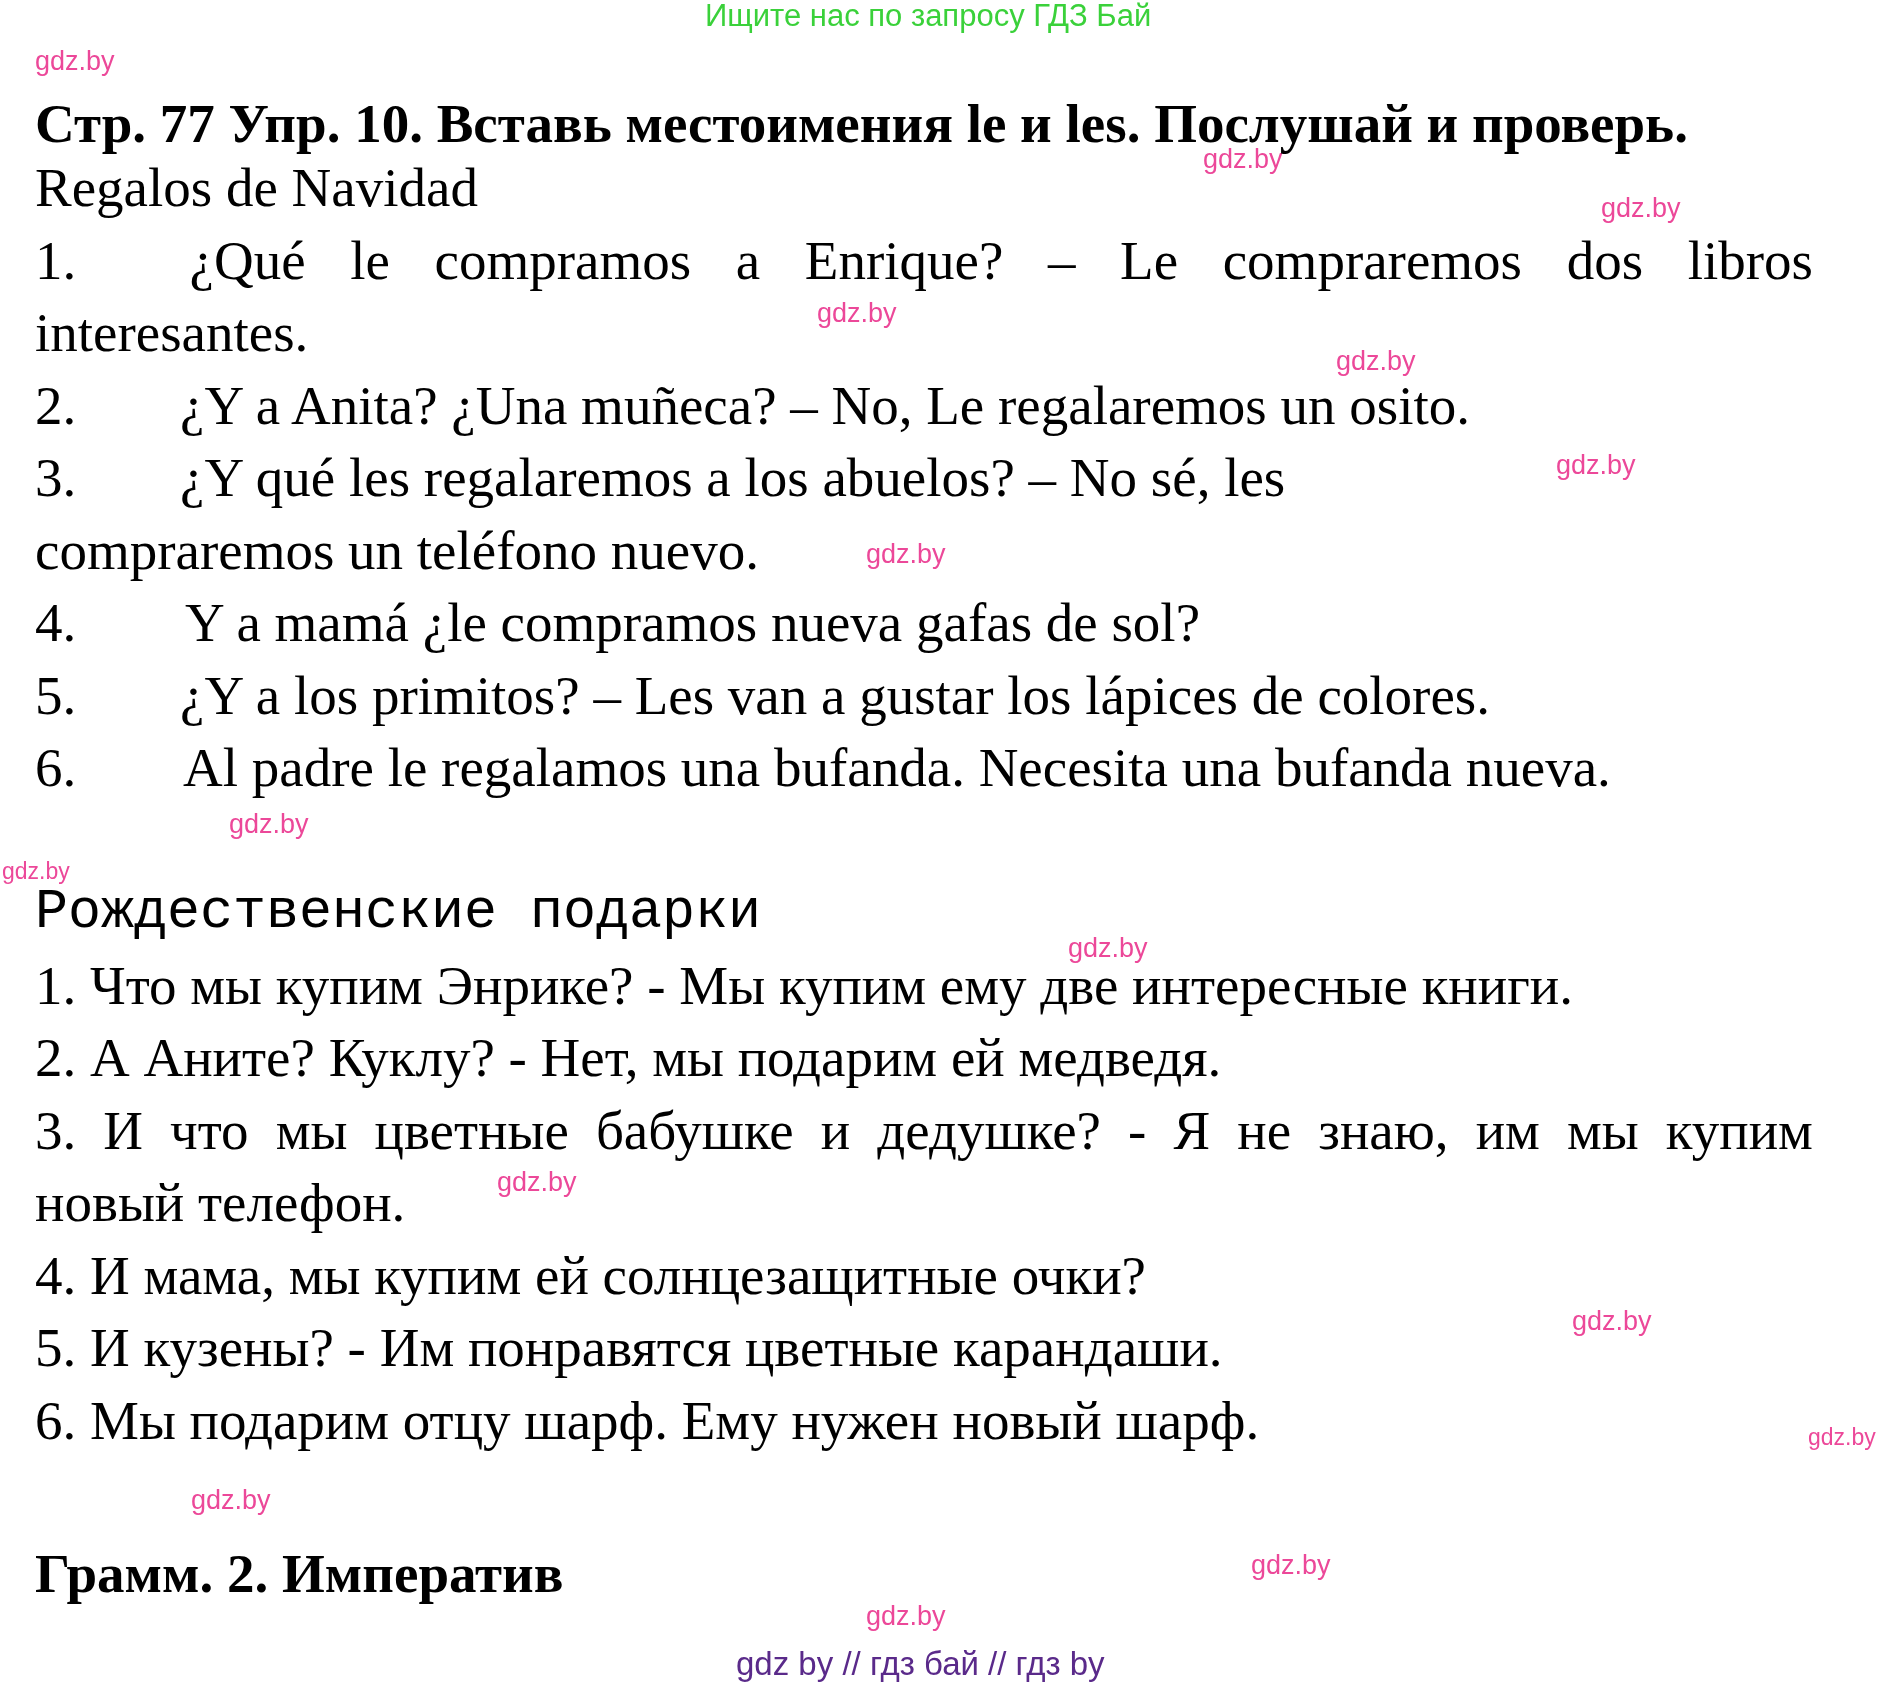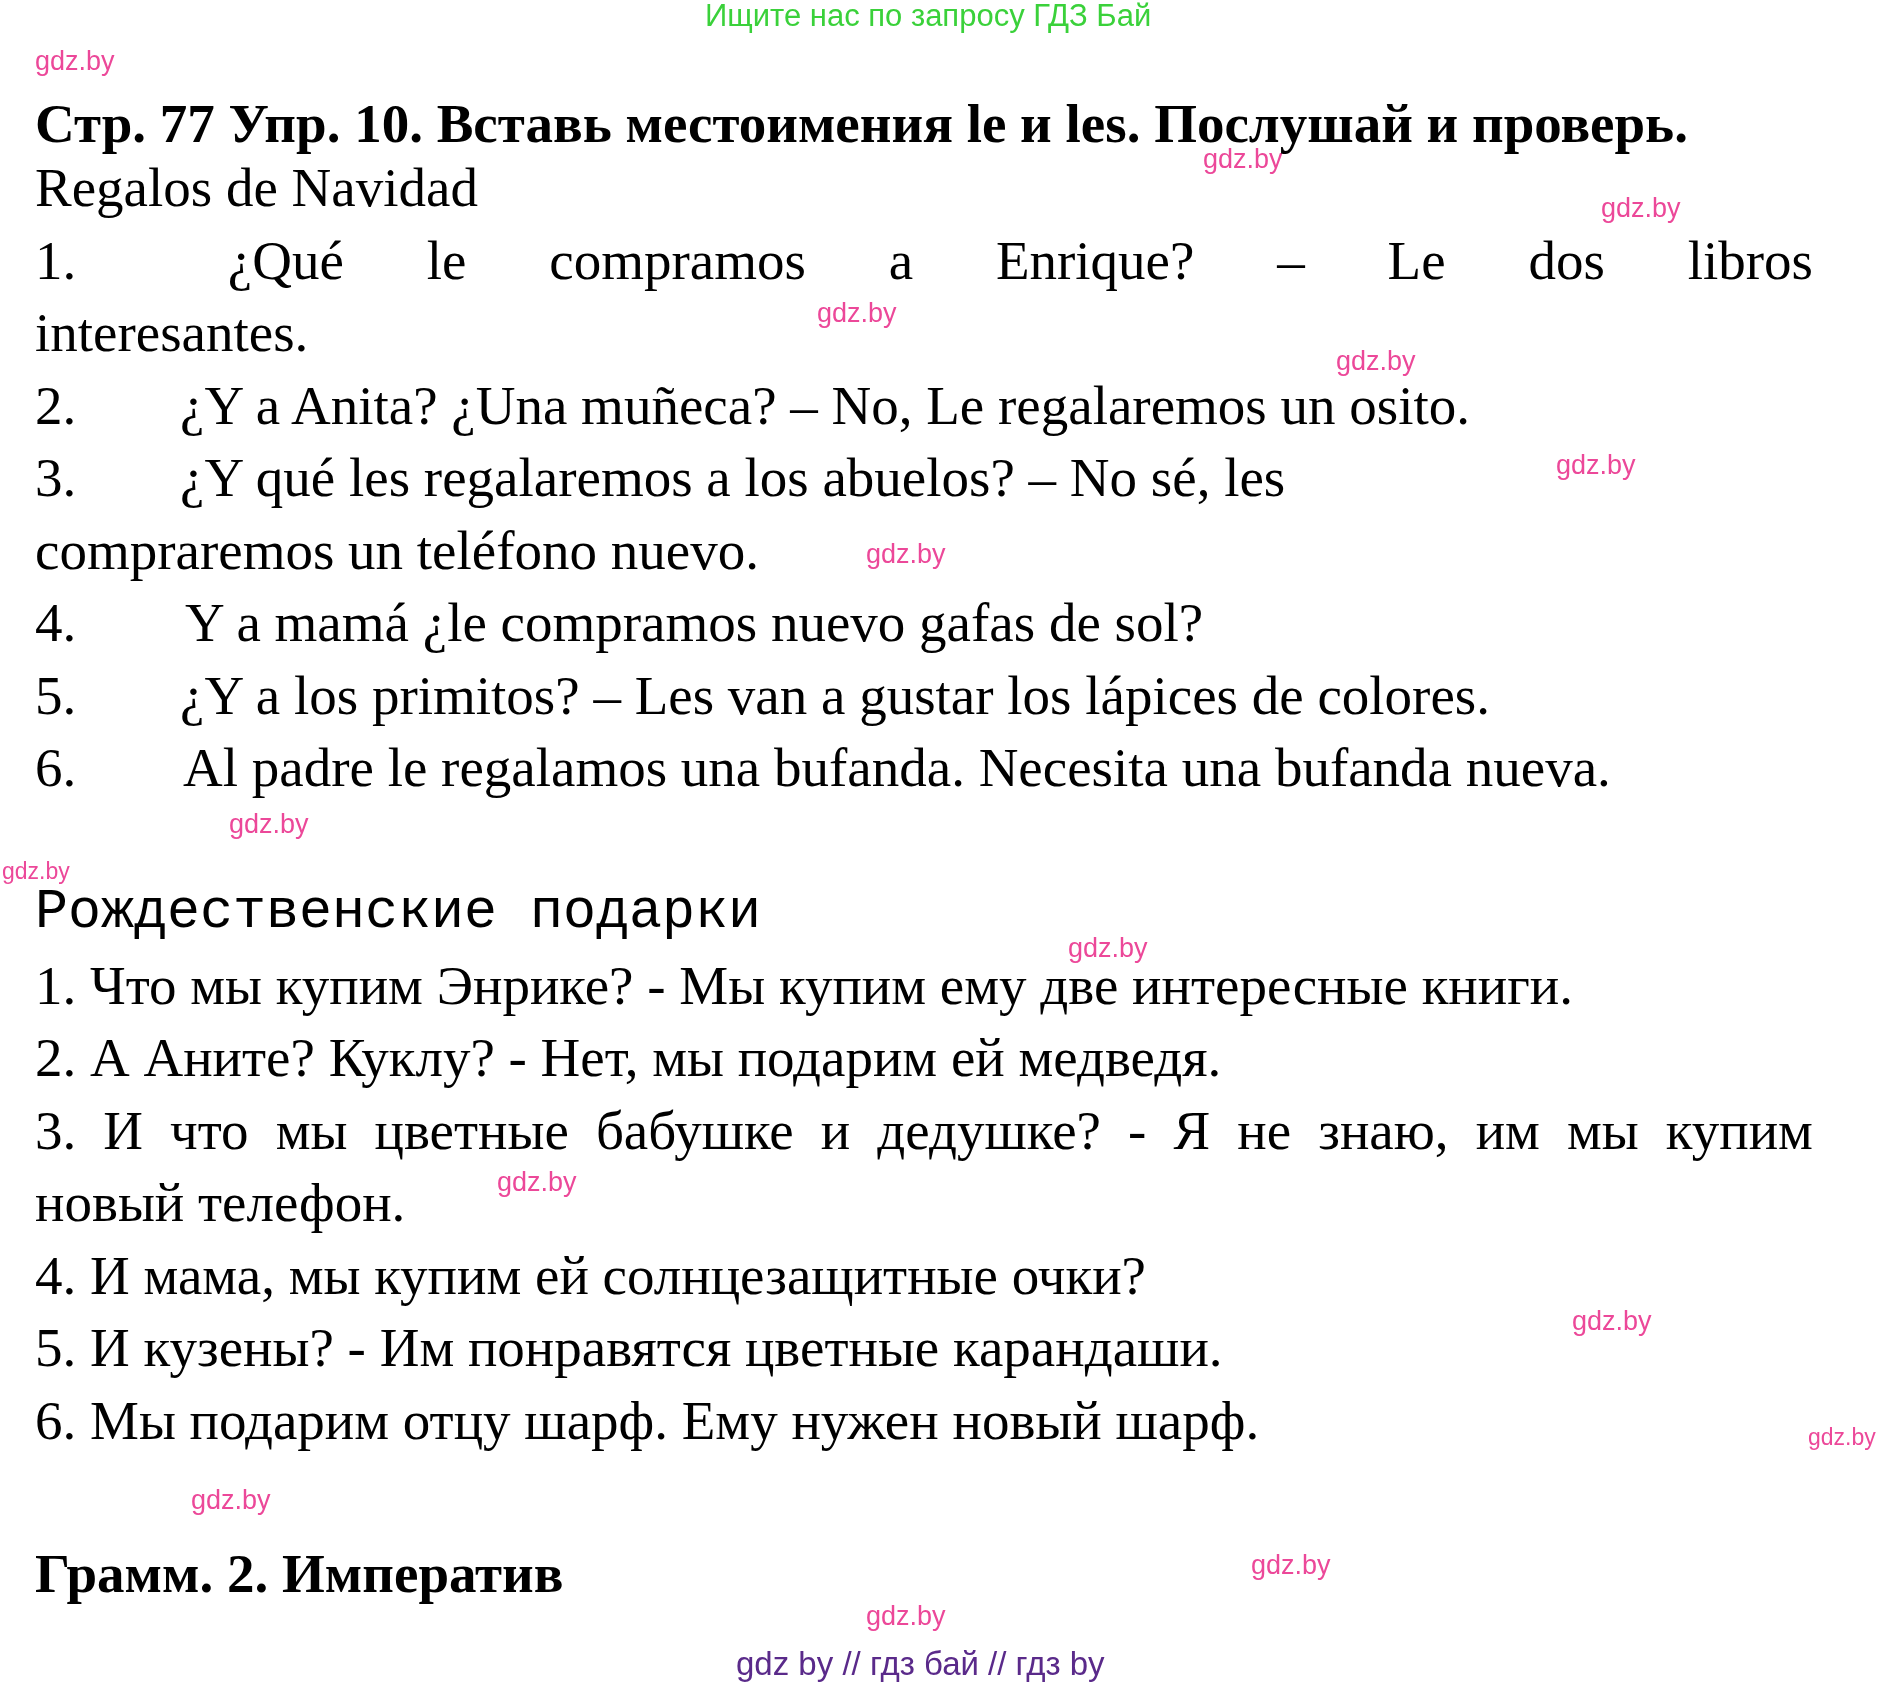--- a/index.html
+++ b/index.html
@@ -43,36 +43,37 @@
 
 <div class="abs serif line just" style="left:35px; top:229px;">
   <span style="width:110px;">1.</span>
   <span>¿Qué</span>
   <span>le</span>
   <span>compramos</span>
   <span>a</span>
   <span>Enrique?</span>
   <span>–</span>
   <span>Le</span>
+  <span>compraremos</span>
   <span>dos</span>
   <span>libros</span>
 </div>
 <div class="abs serif line" style="left:35px; top:301px;">interesantes.</div>
 
 <div class="abs serif line" style="left:35px; top:374px;">
   <span class="num">2.</span><span>¿Y a Anita? ¿Una muñeca? – No, Le regalaremos un osito.</span>
 </div>
 
 <div class="abs serif line" style="left:35px; top:446px;">
   <span class="num">3.</span><span>¿Y qué les regalaremos a los abuelos? – No sé, les</span>
 </div>
 <div class="abs serif line" style="left:35px; top:519px;">compraremos un teléfono nuevo.</div>
 
 <div class="abs serif line" style="left:35px; top:591px;">
-  <span class="num" style="width:150px;">4.</span><span>Y a mamá ¿le compramos nuevo gafas de sol?</span>
+  <span class="num" style="width:150px;">4.</span><span>Y a mamá ¿le compramos nueva gafas de sol?</span>
 </div>
 
 <div class="abs serif line" style="left:35px; top:664px;">
   <span class="num">5.</span><span>¿Y a los primitos? – Les van a gustar los lápices de colores.</span>
 </div>
 
 <div class="abs serif line" style="left:35px; top:736px;">
   <span class="num" style="width:148px;">6.</span><span>Al padre le regalamos una bufanda. Necesita una bufanda nueva.</span>
 </div>
 

